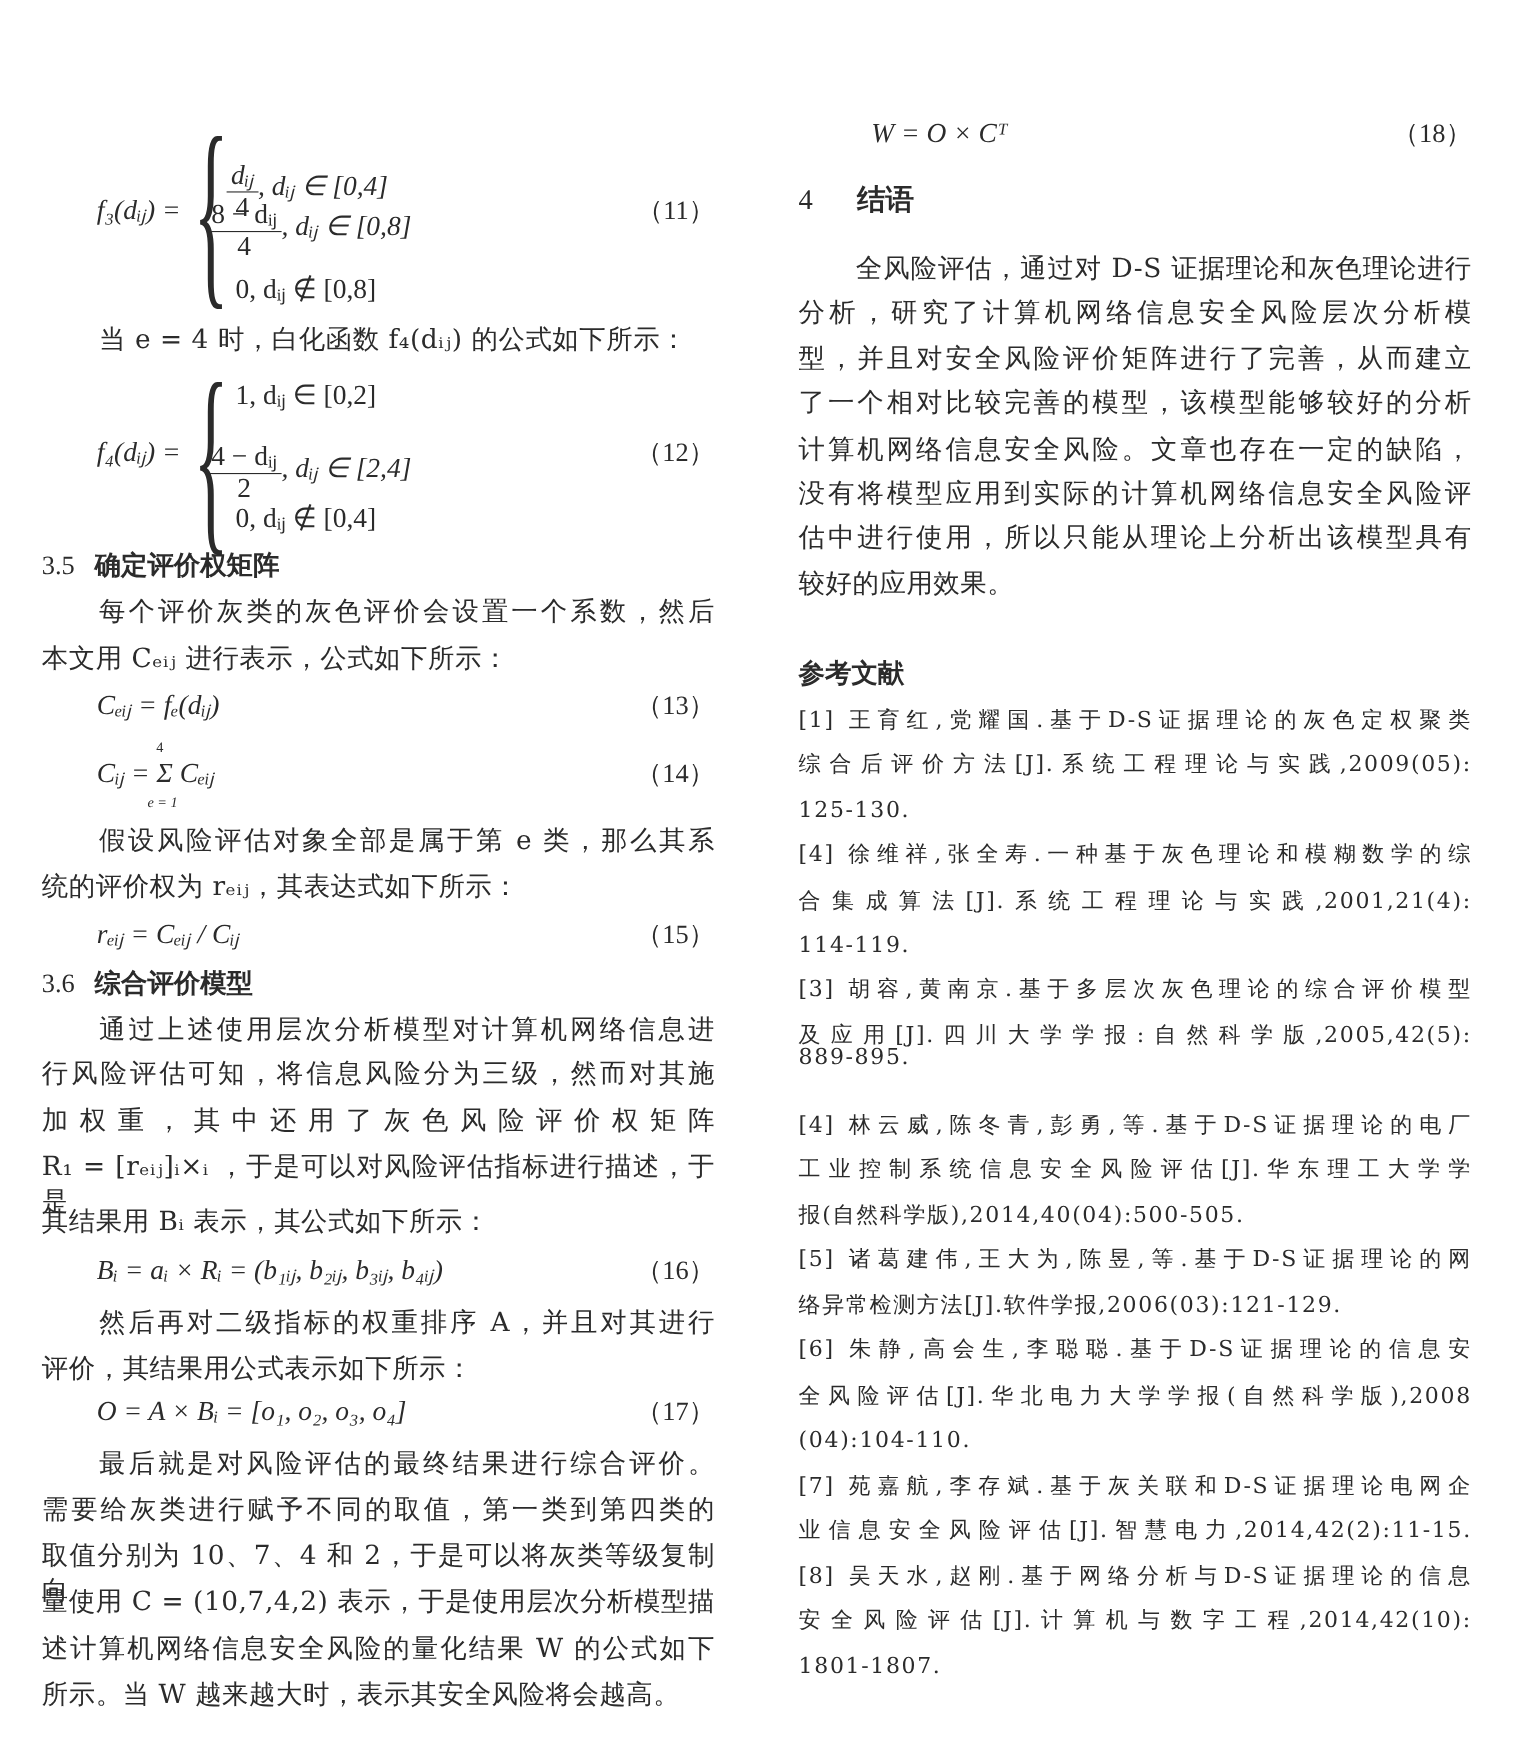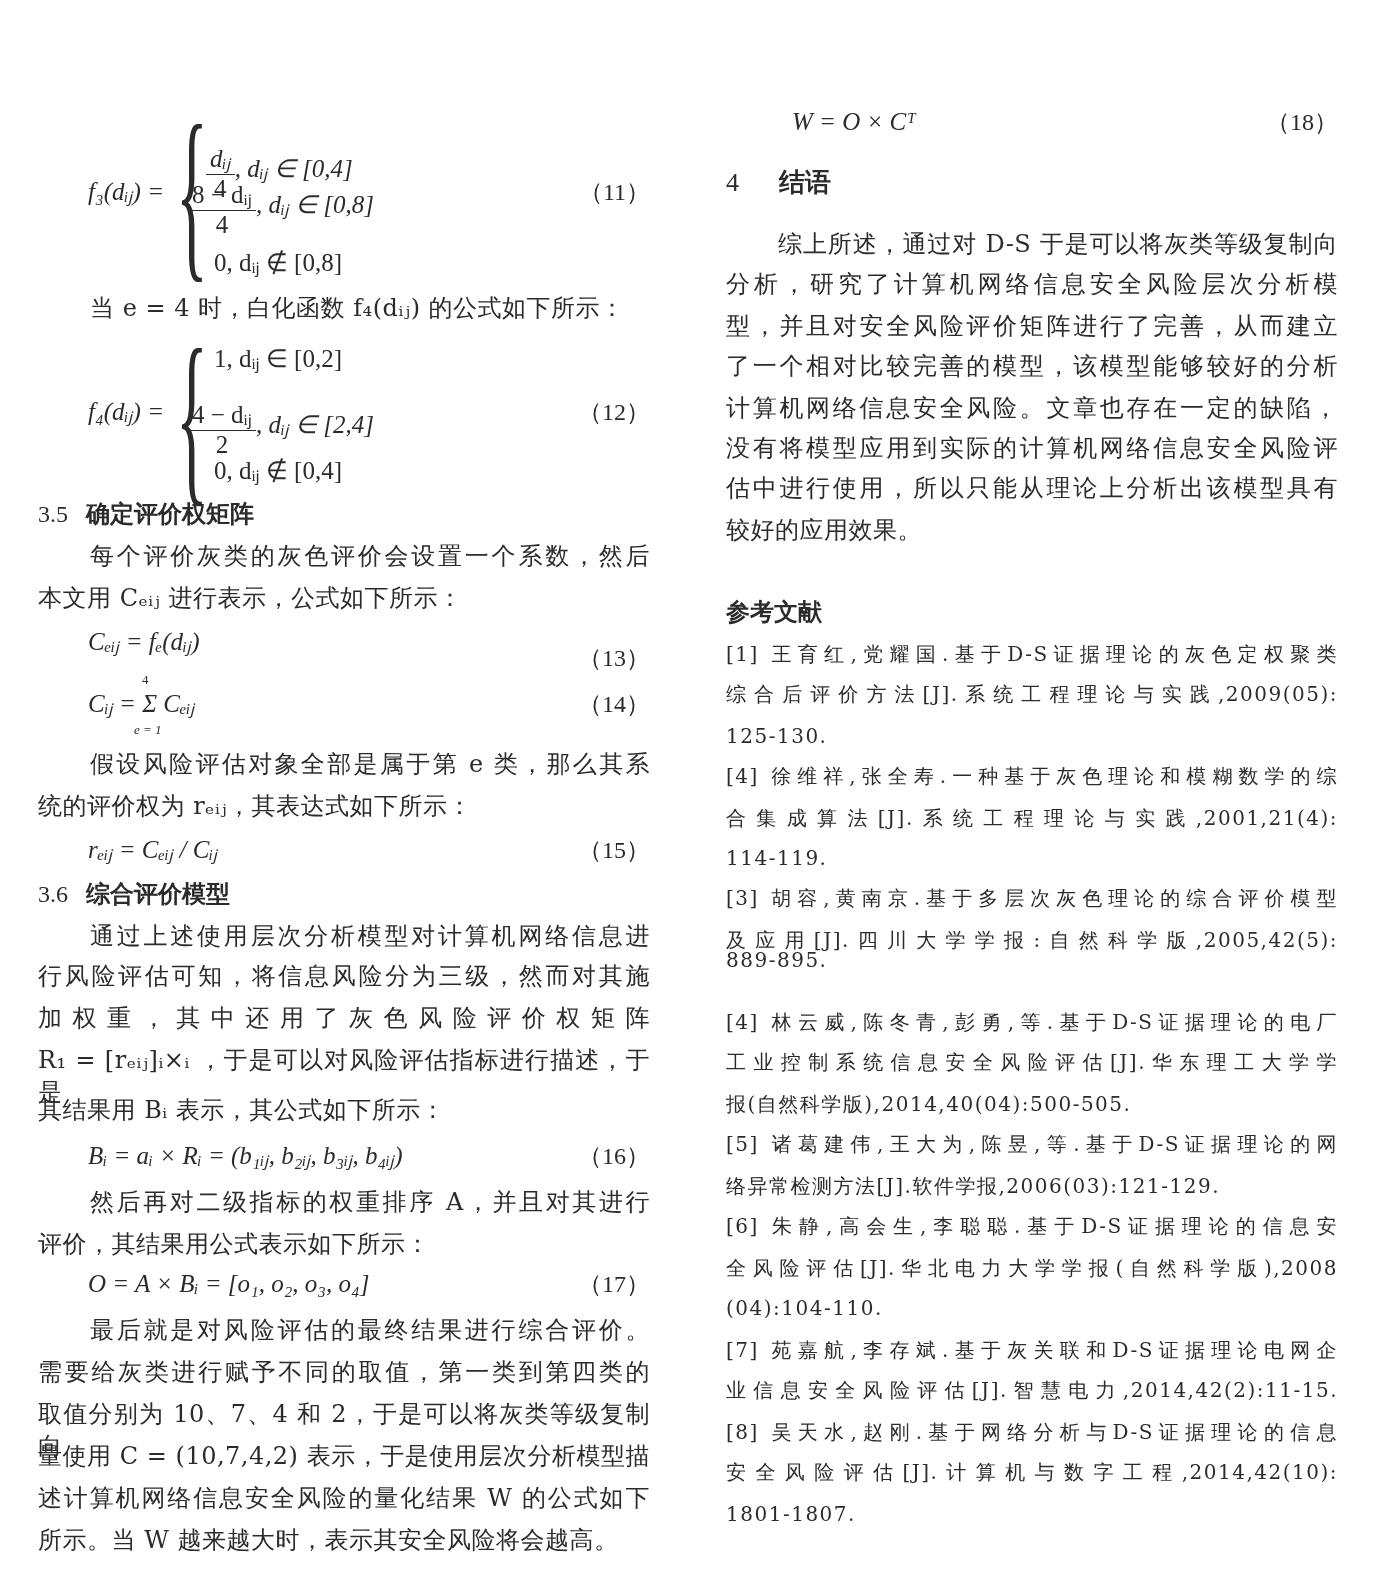--- a/index.html
+++ b/index.html
@@ -83,21 +83,21 @@
     <span class="eqno" style="top:396px;">（12）</span>
   </div>
 
   <div class="heading" style="top:498px;">
     <span class="num">3.5</span><span>确定评价权矩阵</span>
   </div>
   <div class="line indent justify" style="top:540px;">每个评价灰类的灰色评价会设置一个系数，然后</div>
   <div class="line" style="top:582px;">本文用 Cₑᵢⱼ 进行表示，公式如下所示：</div>
 
   <span class="formula" style="top:626px;">Cₑᵢⱼ = fₑ(dᵢⱼ)</span>
-  <span class="eqno" style="top:642px;">（13）</span>
+  <span class="eqno" style="top:626px;">（13）</span>
 
   <div>
     <span style="position:absolute; left:104px; top:672px; font-family:'Liberation Serif',serif; font-size:13px;">4</span>
     <span class="formula" style="top:688px;">Cᵢⱼ = Σ Cₑᵢⱼ</span>
     <span style="position:absolute; left:96px; top:722px; font-family:'Liberation Serif',serif; font-style:italic; font-size:13px;">e = 1</span>
   </div>
   <span class="eqno" style="top:688px;">（14）</span>
 
   <div class="line indent justify" style="top:748px;">假设风险评估对象全部是属于第 e 类，那么其系</div>
   <div class="line" style="top:790px;">统的评价权为 rₑᵢⱼ，其表达式如下所示：</div>
@@ -132,21 +132,21 @@
 </div>
 
 <div class="col col-right">
   <span class="formula" style="top:106px;margin-left:16px;">W = O × Cᵀ</span>
   <span class="eqno" style="top:106px;">（18）</span>
 
   <div class="heading big" style="top:166px;">
     <span class="num">4</span><span>结语</span>
   </div>
 
-  <div class="line indent justify" style="top:228px;">综上所述，通过对 D-S 于是可以将灰类等级复制向</div>
+  <div class="line indent justify" style="top:228px;">全风险评估，通过对 D-S 证据理论和灰色理论进行</div>
   <div class="line justify" style="top:268px;">分析，研究了计算机网络信息安全风险层次分析模</div>
   <div class="line justify" style="top:310px;">型，并且对安全风险评价矩阵进行了完善，从而建立</div>
   <div class="line justify" style="top:350px;">了一个相对比较完善的模型，该模型能够较好的分析</div>
   <div class="line justify" style="top:392px;">计算机网络信息安全风险。文章也存在一定的缺陷，</div>
   <div class="line justify" style="top:432px;">没有将模型应用到实际的计算机网络信息安全风险评</div>
   <div class="line justify" style="top:472px;">估中进行使用，所以只能从理论上分析出该模型具有</div>
   <div class="line" style="top:514px;">较好的应用效果。</div>
 
   <div class="heading" style="top:596px;">参考文献</div>
 

